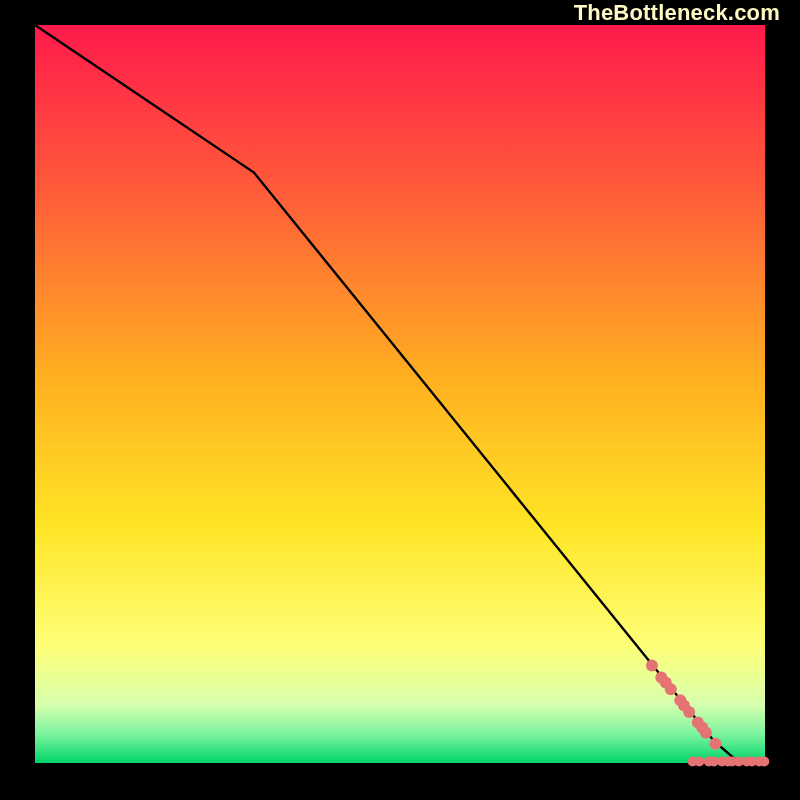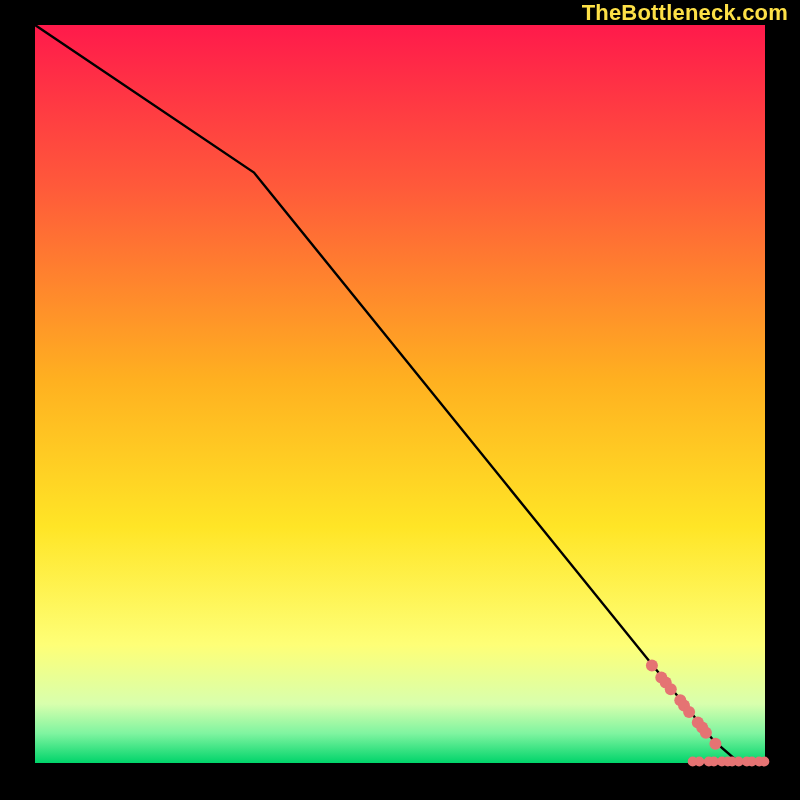--- a/index.html
+++ b/index.html
@@ -17,25 +17,25 @@
     background: #000;
   }
   svg.chart {
     position: absolute;
     left: 0;
     top: 0;
   }
   .watermark {
     position: absolute;
     top: 0;
-    right: 12px;
+    right: 20px;
     font-family: Arial, Helvetica, sans-serif;
     font-size: 22px;
     font-weight: 600;
-    color: #fde047;
+    color: #fef9c3;
     letter-spacing: 0.2px;
     user-select: none;
   }
 </style>
 </head>
 <body>
 
 <div class="stage">
 
   <svg class="chart" width="800" height="800" viewBox="0 0 800 800">

